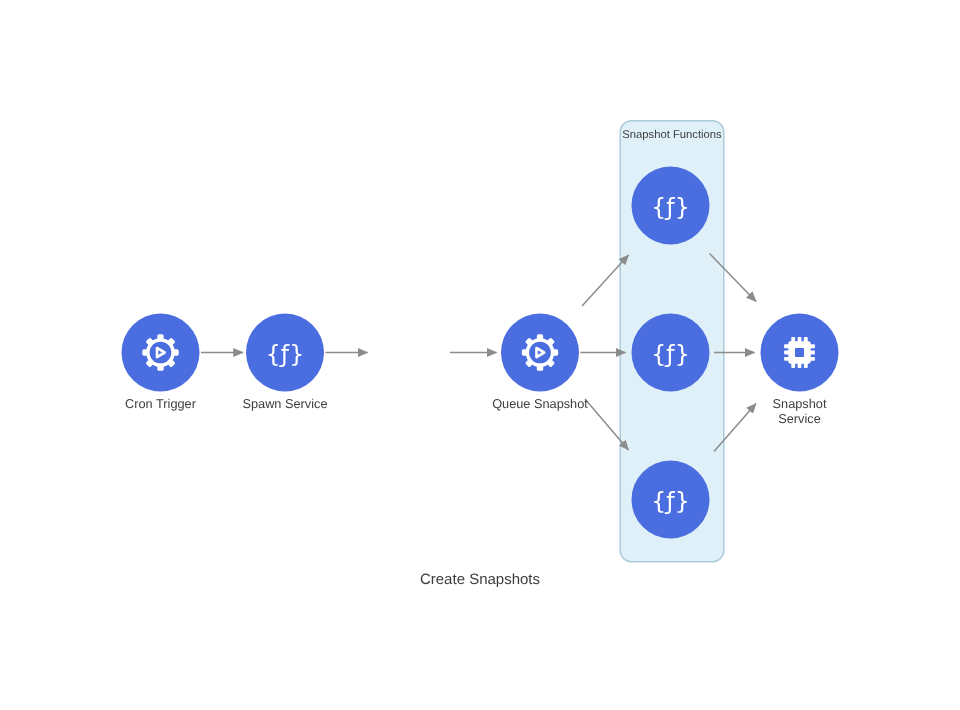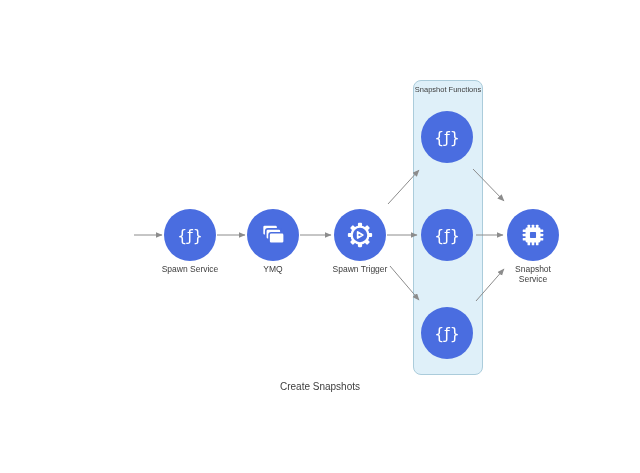--- a/index.html
+++ b/index.html
@@ -98,59 +98,68 @@
       <line x1="217" y1="235" x2="245" y2="235" class="edge-line" marker-end="url(#arrowhead)"></line>
       <line x1="300" y1="235" x2="331" y2="235" class="edge-line" marker-end="url(#arrowhead)"></line>
       <line x1="388" y1="204" x2="419" y2="170" class="edge-line" marker-end="url(#arrowhead)"></line>
       <line x1="387" y1="235" x2="417" y2="235" class="edge-line" marker-end="url(#arrowhead)"></line>
       <line x1="390" y1="266" x2="419" y2="300" class="edge-line" marker-end="url(#arrowhead)"></line>
       <line x1="473" y1="169" x2="504" y2="201" class="edge-line" marker-end="url(#arrowhead)"></line>
       <line x1="476" y1="235" x2="503" y2="235" class="edge-line" marker-end="url(#arrowhead)"></line>
       <line x1="476" y1="301" x2="504" y2="269" class="edge-line" marker-end="url(#arrowhead)"></line>
     </svg>
 
-
-  <div class="node" style="left:150px;top:209px">
-    <div class="circle">
-      <svg width="28" height="28" viewBox="0 0 24 24">
-        <text x="12" y="12.7" text-anchor="middle" dominant-baseline="central" class="fn-glyph">{ƒ}</text>
-      </svg>
-    </div>
-    <div class="node-label">Spawn Service</div>
-  </div>
-
-  <div class="node" style="left:233px;top:209px">
-    <div class="circle">
-      <svg width="28" height="28" viewBox="0 0 24 24">
-        <rect x="3" y="3.3" width="13" height="9" rx="1.8" class="ymq-card"></rect>
-        <rect x="5.8" y="6.7" width="13" height="9" rx="1.8" class="ymq-card"></rect>
-        <rect x="8.6" y="10.1" width="13" height="9" rx="1.8" class="ymq-card"></rect>
-      </svg>
-    </div>
-    <div class="node-label">YMQ</div>
-  </div>
-
-  <div class="node" style="left:320px;top:209px">
+  <div class="node" style="left:67px;top:209px">
     <div class="circle">
       <svg width="28" height="28" viewBox="0 0 24 24">
         <g class="ic-fill">
           <rect x="10.2" y="1.6" width="3.6" height="3.4" rx="0.9" transform="rotate(0 12 12)"></rect>
           <rect x="10.2" y="1.6" width="3.6" height="3.4" rx="0.9" transform="rotate(45 12 12)"></rect>
           <rect x="10.2" y="1.6" width="3.6" height="3.4" rx="0.9" transform="rotate(90 12 12)"></rect>
           <rect x="10.2" y="1.6" width="3.6" height="3.4" rx="0.9" transform="rotate(135 12 12)"></rect>
           <rect x="10.2" y="1.6" width="3.6" height="3.4" rx="0.9" transform="rotate(180 12 12)"></rect>
           <rect x="10.2" y="1.6" width="3.6" height="3.4" rx="0.9" transform="rotate(225 12 12)"></rect>
           <rect x="10.2" y="1.6" width="3.6" height="3.4" rx="0.9" transform="rotate(270 12 12)"></rect>
           <rect x="10.2" y="1.6" width="3.6" height="3.4" rx="0.9" transform="rotate(315 12 12)"></rect>
         </g>
         <circle cx="12" cy="12" r="7.2" class="ic-ring"></circle>
         <path d="M10 9.4 L14.4 12 L10 14.6 Z" class="ic-play"></path>
       </svg>
     </div>
-    <div class="node-label">Spawn Trigger</div>
+    <div class="node-label">Cron Trigger</div>
+  </div>
+
+  <div class="node" style="left:150px;top:209px">
+    <div class="circle">
+      <svg width="28" height="28" viewBox="0 0 24 24">
+        <text x="12" y="12.7" text-anchor="middle" dominant-baseline="central" class="fn-glyph">{ƒ}</text>
+      </svg>
+    </div>
+    <div class="node-label">Spawn Service</div>
+  </div>
+
+
+  <div class="node" style="left:320px;top:209px">
+    <div class="circle">
+      <svg width="28" height="28" viewBox="0 0 24 24">
+        <g class="ic-fill">
+          <rect x="10.2" y="1.6" width="3.6" height="3.4" rx="0.9" transform="rotate(0 12 12)"></rect>
+          <rect x="10.2" y="1.6" width="3.6" height="3.4" rx="0.9" transform="rotate(45 12 12)"></rect>
+          <rect x="10.2" y="1.6" width="3.6" height="3.4" rx="0.9" transform="rotate(90 12 12)"></rect>
+          <rect x="10.2" y="1.6" width="3.6" height="3.4" rx="0.9" transform="rotate(135 12 12)"></rect>
+          <rect x="10.2" y="1.6" width="3.6" height="3.4" rx="0.9" transform="rotate(180 12 12)"></rect>
+          <rect x="10.2" y="1.6" width="3.6" height="3.4" rx="0.9" transform="rotate(225 12 12)"></rect>
+          <rect x="10.2" y="1.6" width="3.6" height="3.4" rx="0.9" transform="rotate(270 12 12)"></rect>
+          <rect x="10.2" y="1.6" width="3.6" height="3.4" rx="0.9" transform="rotate(315 12 12)"></rect>
+        </g>
+        <circle cx="12" cy="12" r="7.2" class="ic-ring"></circle>
+        <path d="M10 9.4 L14.4 12 L10 14.6 Z" class="ic-play"></path>
+      </svg>
+    </div>
+    <div class="node-label">Queue Snapshot</div>
   </div>
 
   <div class="node" style="left:407px;top:111px">
     <div class="circle">
       <svg width="28" height="28" viewBox="0 0 24 24">
         <text x="12" y="12.7" text-anchor="middle" dominant-baseline="central" class="fn-glyph">{ƒ}</text>
       </svg>
     </div>
   </div>
 

